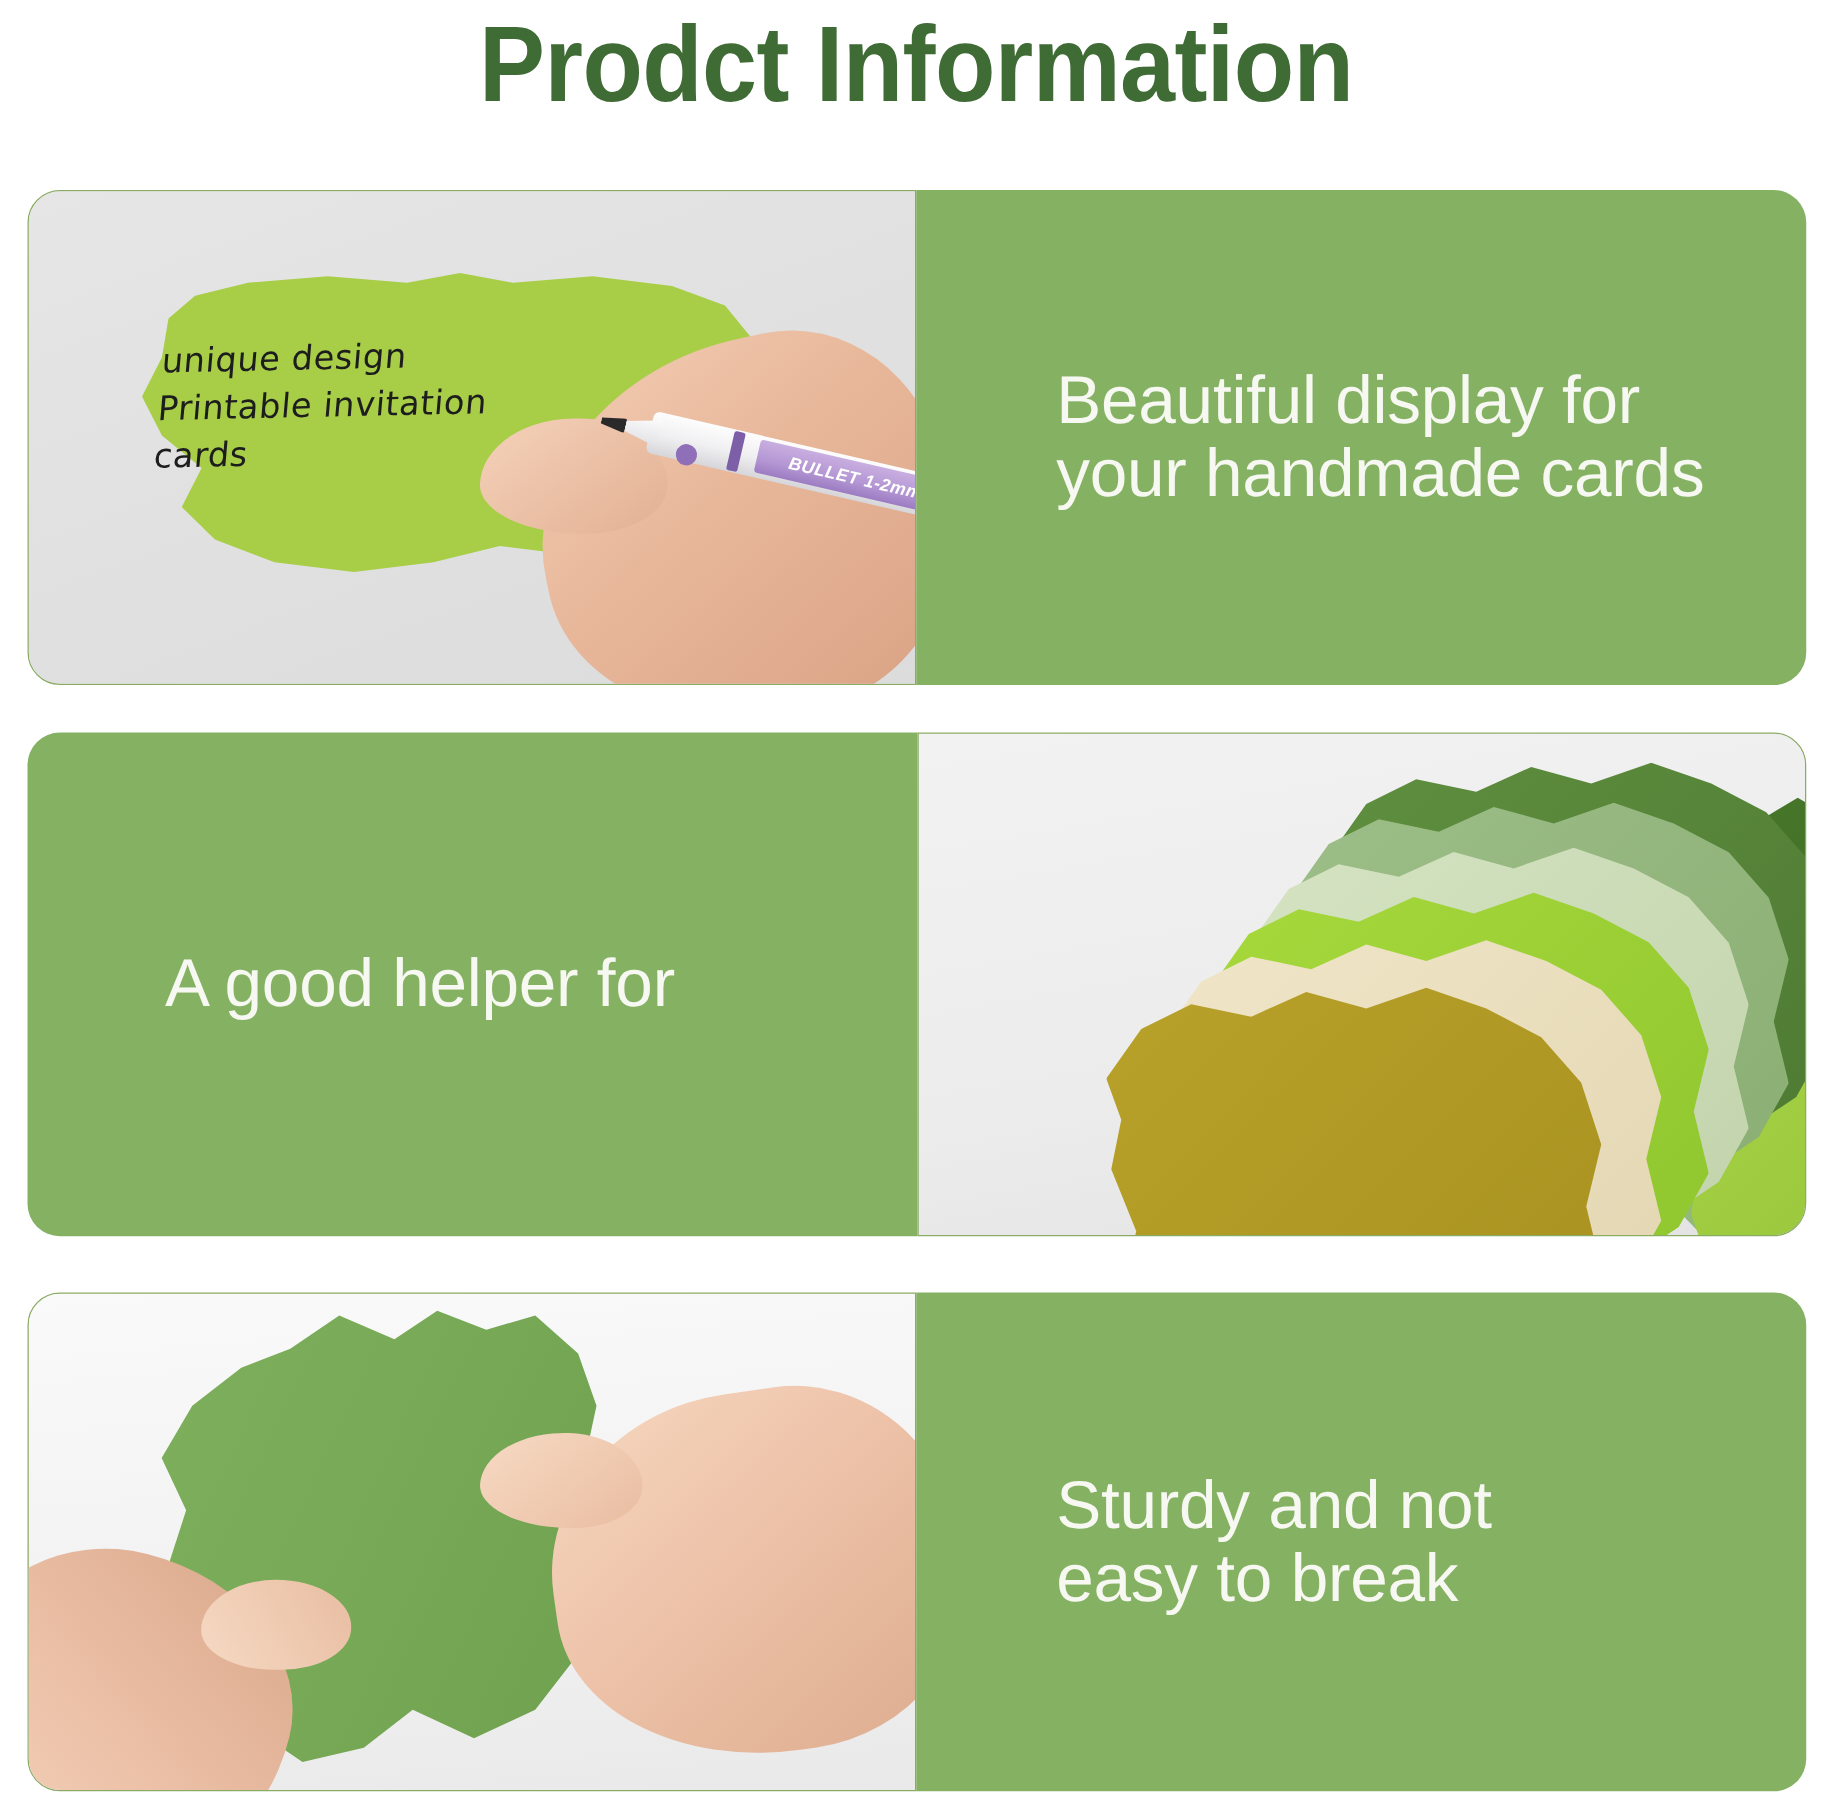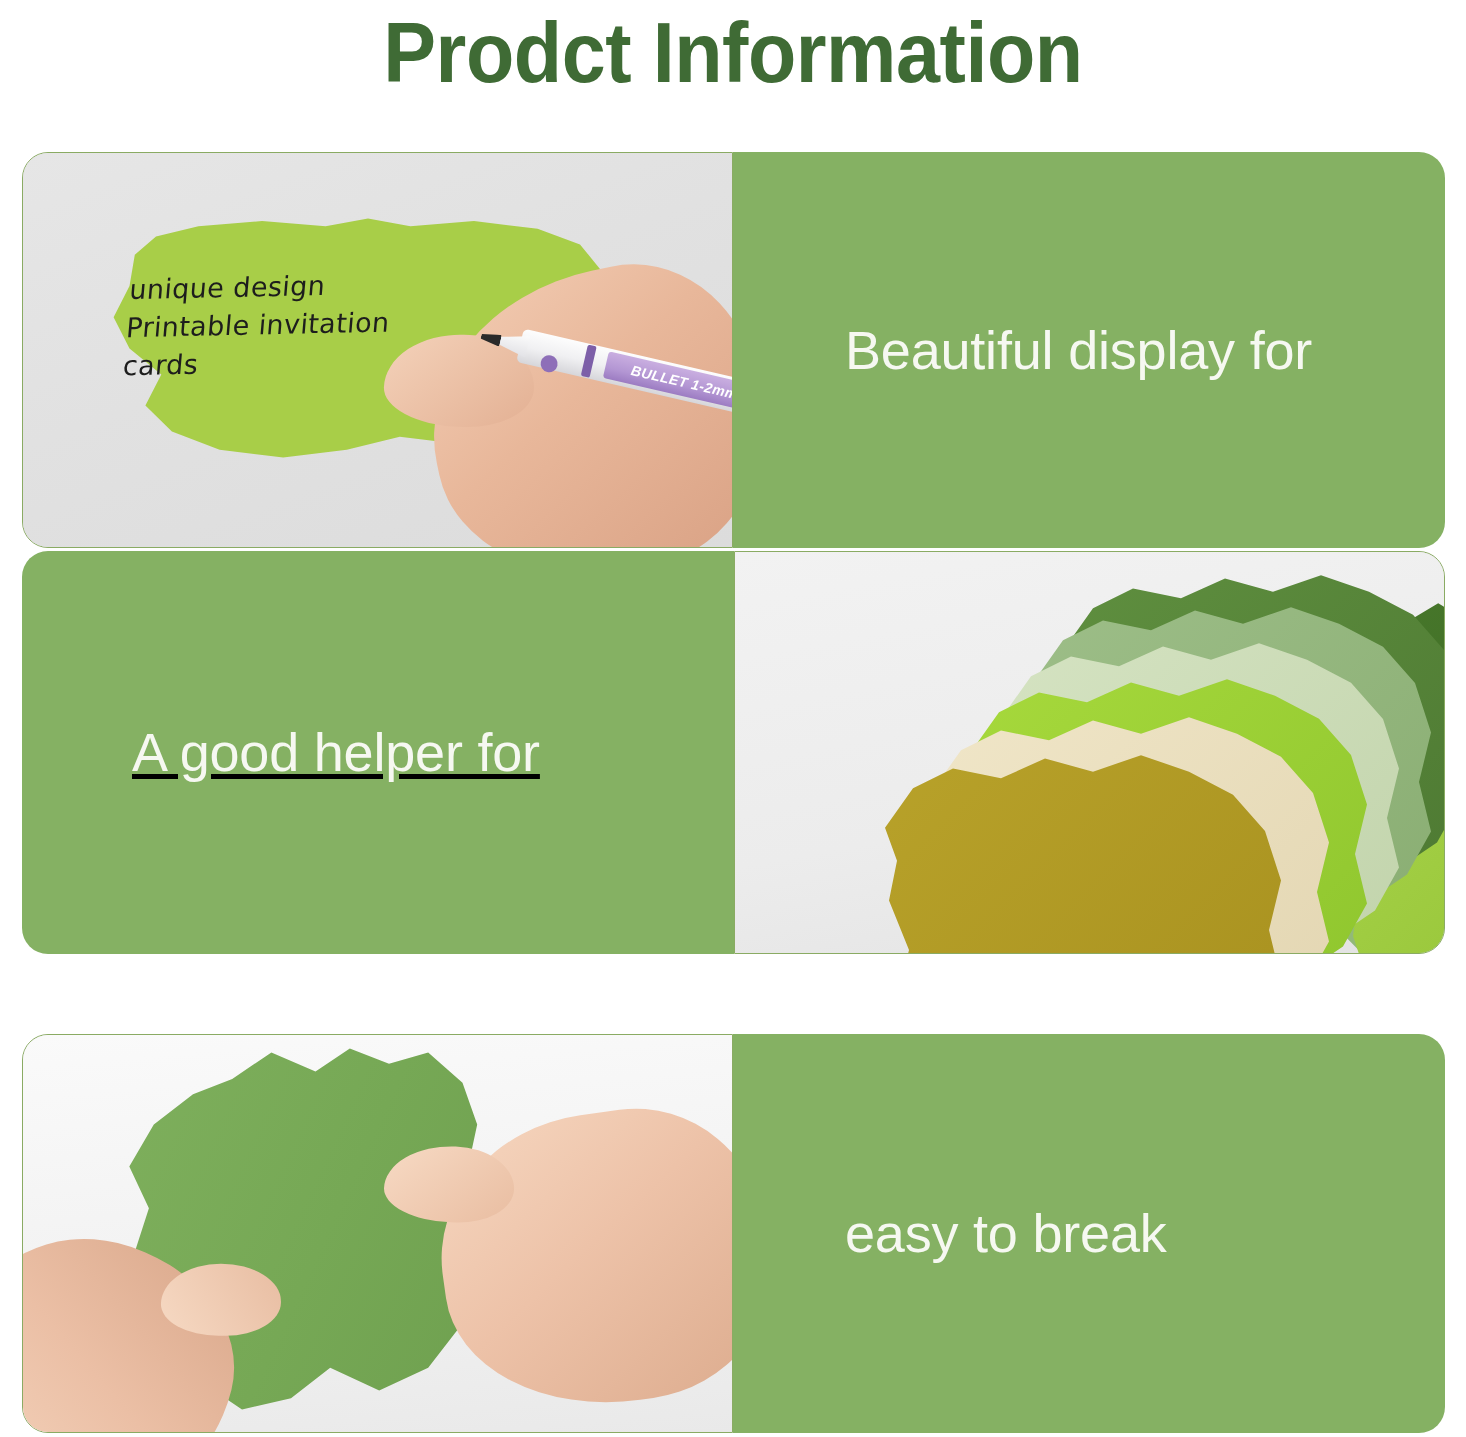--- a/index.html
+++ b/index.html
@@ -38,21 +38,21 @@
   }
 
   
   .row {
     position: absolute;
     display: flex;
     left: 22px;
     width: 1423px;
   }
   .row-1 { top: 152px;  height: 396px; }
-  .row-2 { top: 551px;  height: 403px; text-decoration: underline; }
+  .row-2 { top: 586px;  height: 403px; }
   .row-3 { top: 1034px; height: 399px; }
 
   .panel { position: relative; overflow: hidden; }
 
   
   .photo-panel {
     width: 711px;
     background: #e2e2e2;
     border: 1.5px solid #8aab63;
     position: relative;
@@ -303,20 +303,21 @@
         <div class="marker-dot"></div>
         <div class="marker-cone"></div>
         <div class="marker-tip"></div>
         <div class="marker-band">BULLET 1-2mm</div>
       </div>
     </div>
 
     <div class="panel text-panel">
       <div class="caption">
         <div>Beautiful display for</div>
+        <div>your handmade cards</div>
       </div>
     </div>
 
   </div>
 
   <div class="row row-2">
 
     <div class="panel text-panel">
       <div class="caption">
         <div>A good helper for</div>
@@ -342,19 +343,20 @@
 
     <div class="panel photo-panel">
       <div class="photo3-bg"></div>
       <div class="photo3-card"></div>
       <div class="hand-r"></div>
       <div class="hand-l"></div>
     </div>
 
     <div class="panel text-panel">
       <div class="caption">
+        <div>Sturdy and not</div>
         <div>easy to break</div>
       </div>
     </div>
 
   </div>
 
 </div>
 
 </body></html>

